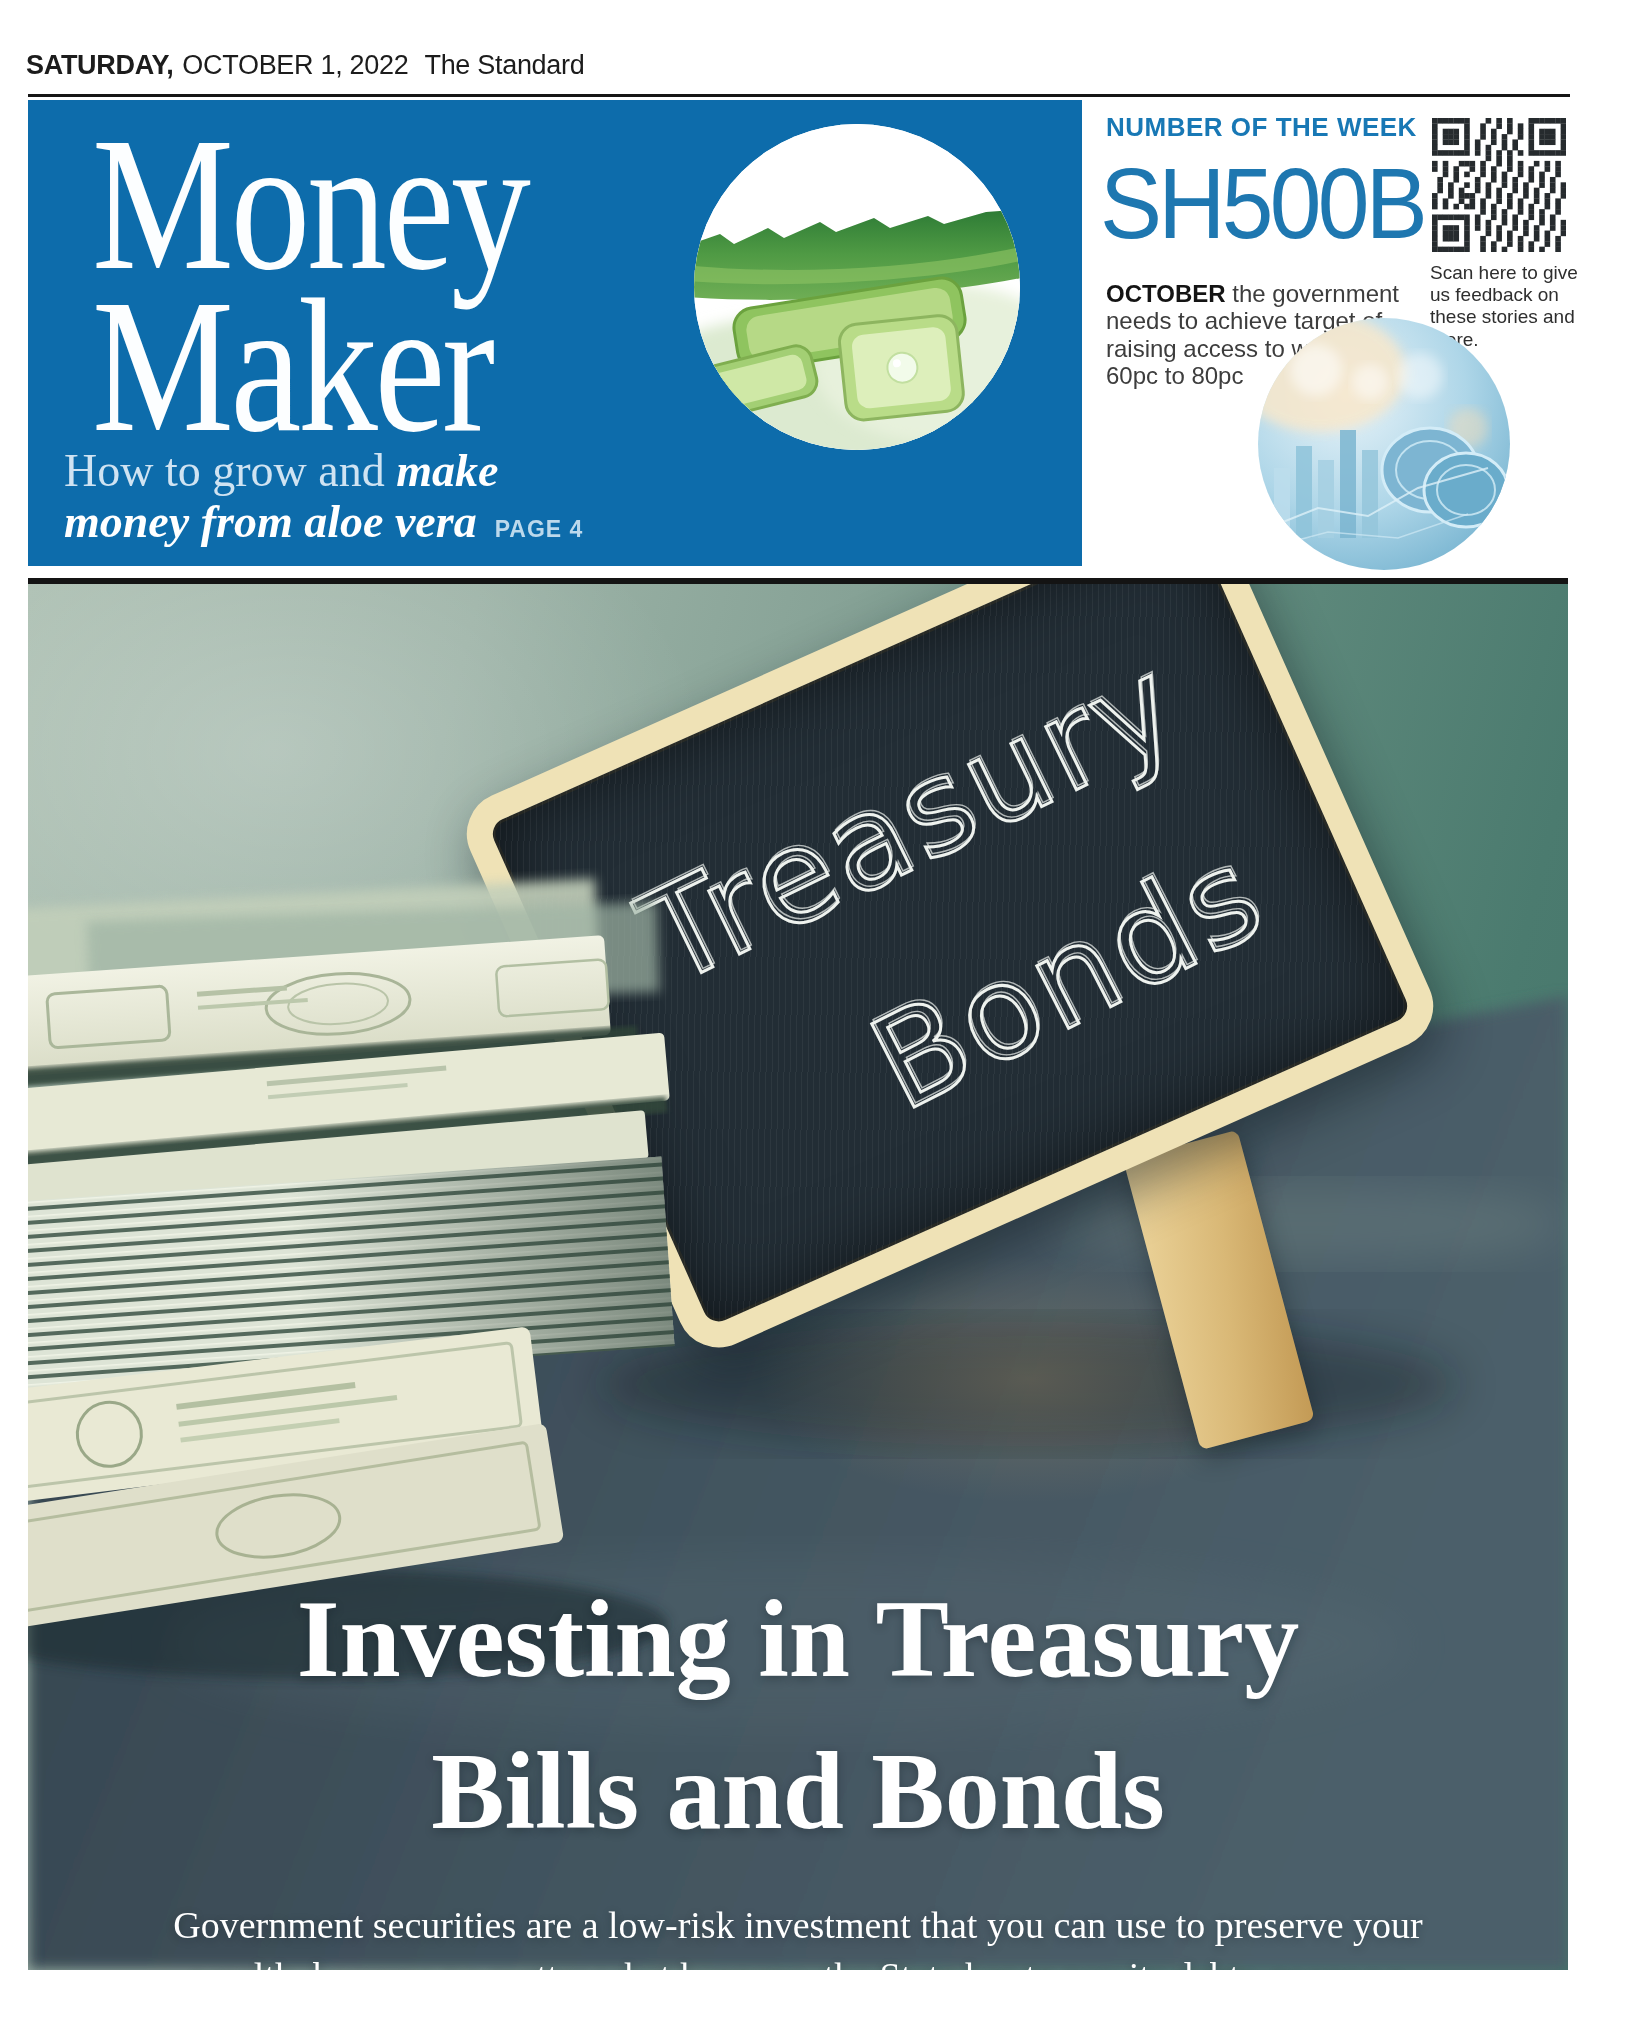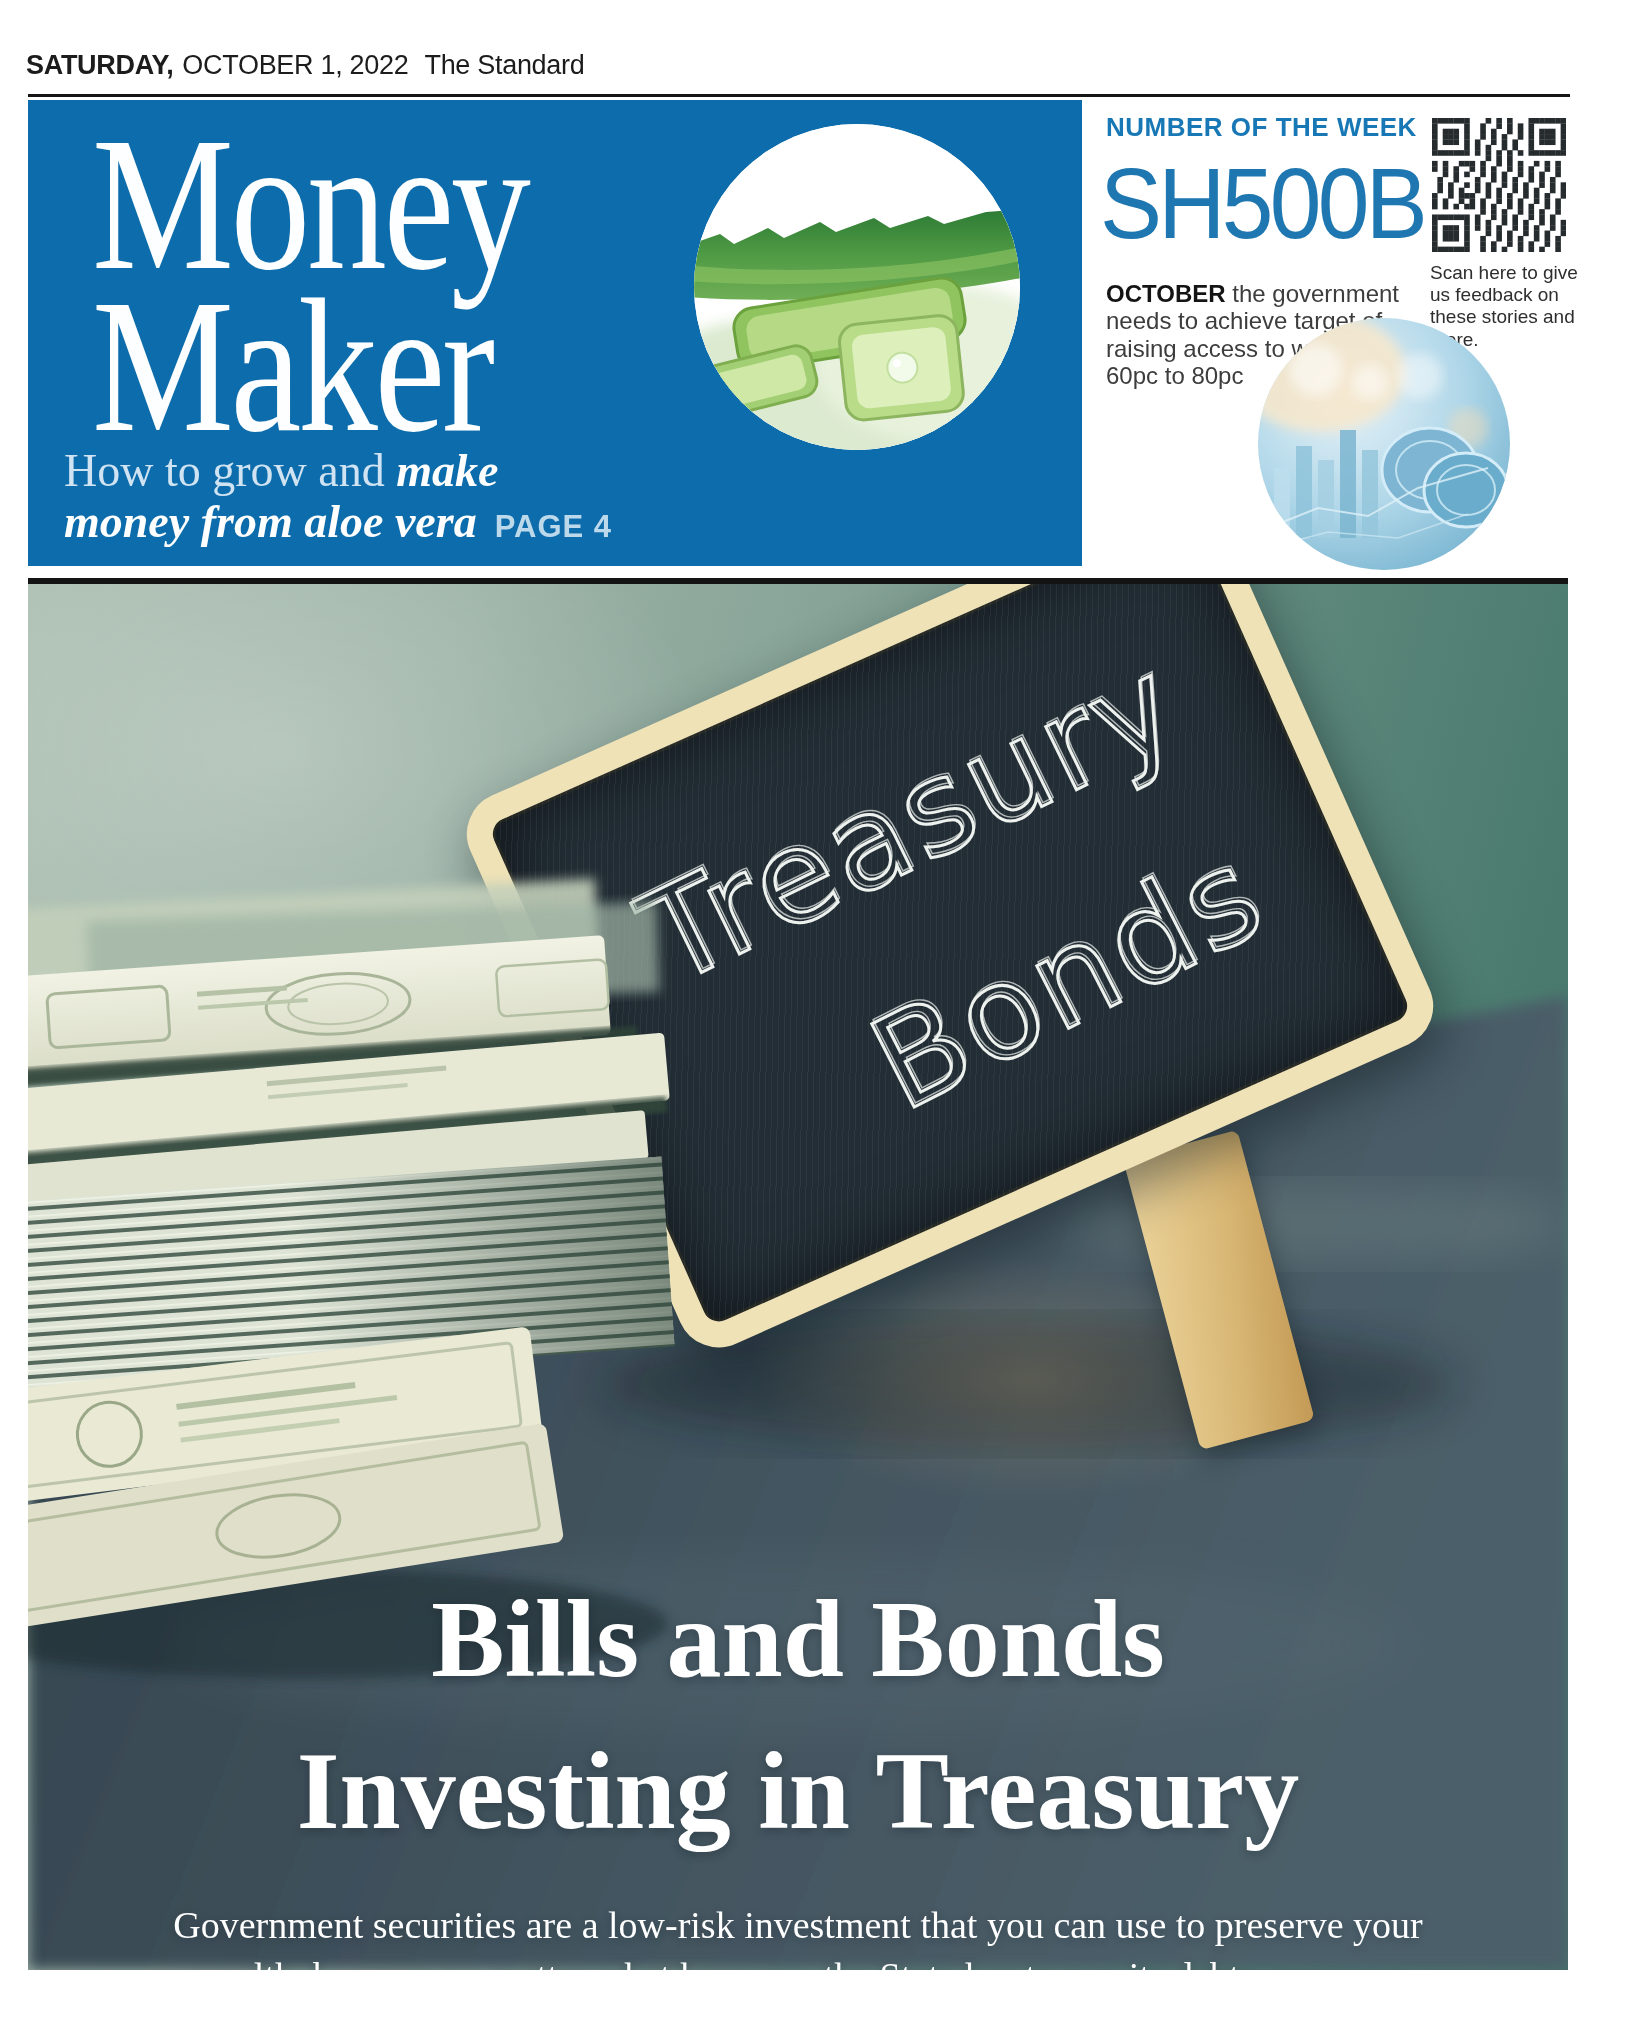--- a/index.html
+++ b/index.html
@@ -15,21 +15,21 @@
 
   
   .band{position:absolute;left:28px;top:100px;width:1046px;height:466px;background:#0d6cab;padding-left:8px;}
   .masthead{position:absolute;left:64px;top:24px;transform:scaleX(0.84);transform-origin:left top;
             font-family:"Liberation Serif","DejaVu Serif",serif;font-size:190px;line-height:0.85;
             color:#fcfeff;letter-spacing:-4px;}
   .tagline{position:absolute;left:36px;top:346px;font-family:"Liberation Serif","DejaVu Serif",serif;
            font-size:46px;line-height:1.1;color:#ffffff;white-space:nowrap;}
   .tagline .light{color:#cfe3f2;font-weight:normal;}
   .tagline .bold{font-weight:bold;color:#ffffff;font-style:italic;}
-  .page-ref{font-family:"Liberation Sans","DejaVu Sans",sans-serif;font-size:31px;font-weight:bold;
+  .page-ref{font-family:"Liberation Sans","DejaVu Sans",sans-serif;font-size:23px;font-weight:bold;
             color:#bcd9ec;letter-spacing:1px;margin-left:18px;}
 
   
   .aloe-circle{position:absolute;left:694px;top:124px;width:326px;height:326px;border-radius:50%;
                overflow:hidden;background:#ffffff;}
 
   
   .notw-label{position:absolute;left:1106px;top:112px;font-size:26px;font-weight:bold;color:#1878b5;letter-spacing:0.5px;}
   .notw-value{position:absolute;left:1100px;top:146px;font-size:100px;font-weight:300;color:#1e77b0;
               letter-spacing:-4px;transform:scaleX(0.93);transform-origin:left top;}
@@ -555,22 +555,22 @@
         <rect x="150" y="684" width="160" height="5" fill="#c4cfb2"></rect>
       </g>
       <g transform="rotate(-9 250 780)">
         <rect x="-50" y="722" width="580" height="120" rx="8" fill="#dfdfca"></rect>
         <rect x="-28" y="738" width="536" height="88" rx="5" fill="none" stroke="#b5bd9f" stroke-width="3"></rect>
         <ellipse cx="250" cy="782" rx="62" ry="30" fill="none" stroke="#a8b292" stroke-width="3"></ellipse>
       </g>
     </svg>
 
     <div class="headline">
+      <div>Investing in Treasury</div>
       <div>Bills and Bonds</div>
-      <div>Investing in Treasury</div>
     </div>
     <div class="subhead">
       <div><span>Government securities are a low-risk investment that you can use to preserve your</span></div>
       <div><span>wealth, because no matter what happens, the State has to pay its debts.</span>
         <span class="pages-ref">PAGES 2-3</span></div>
     </div>
   </div>
 
 </div>
 

